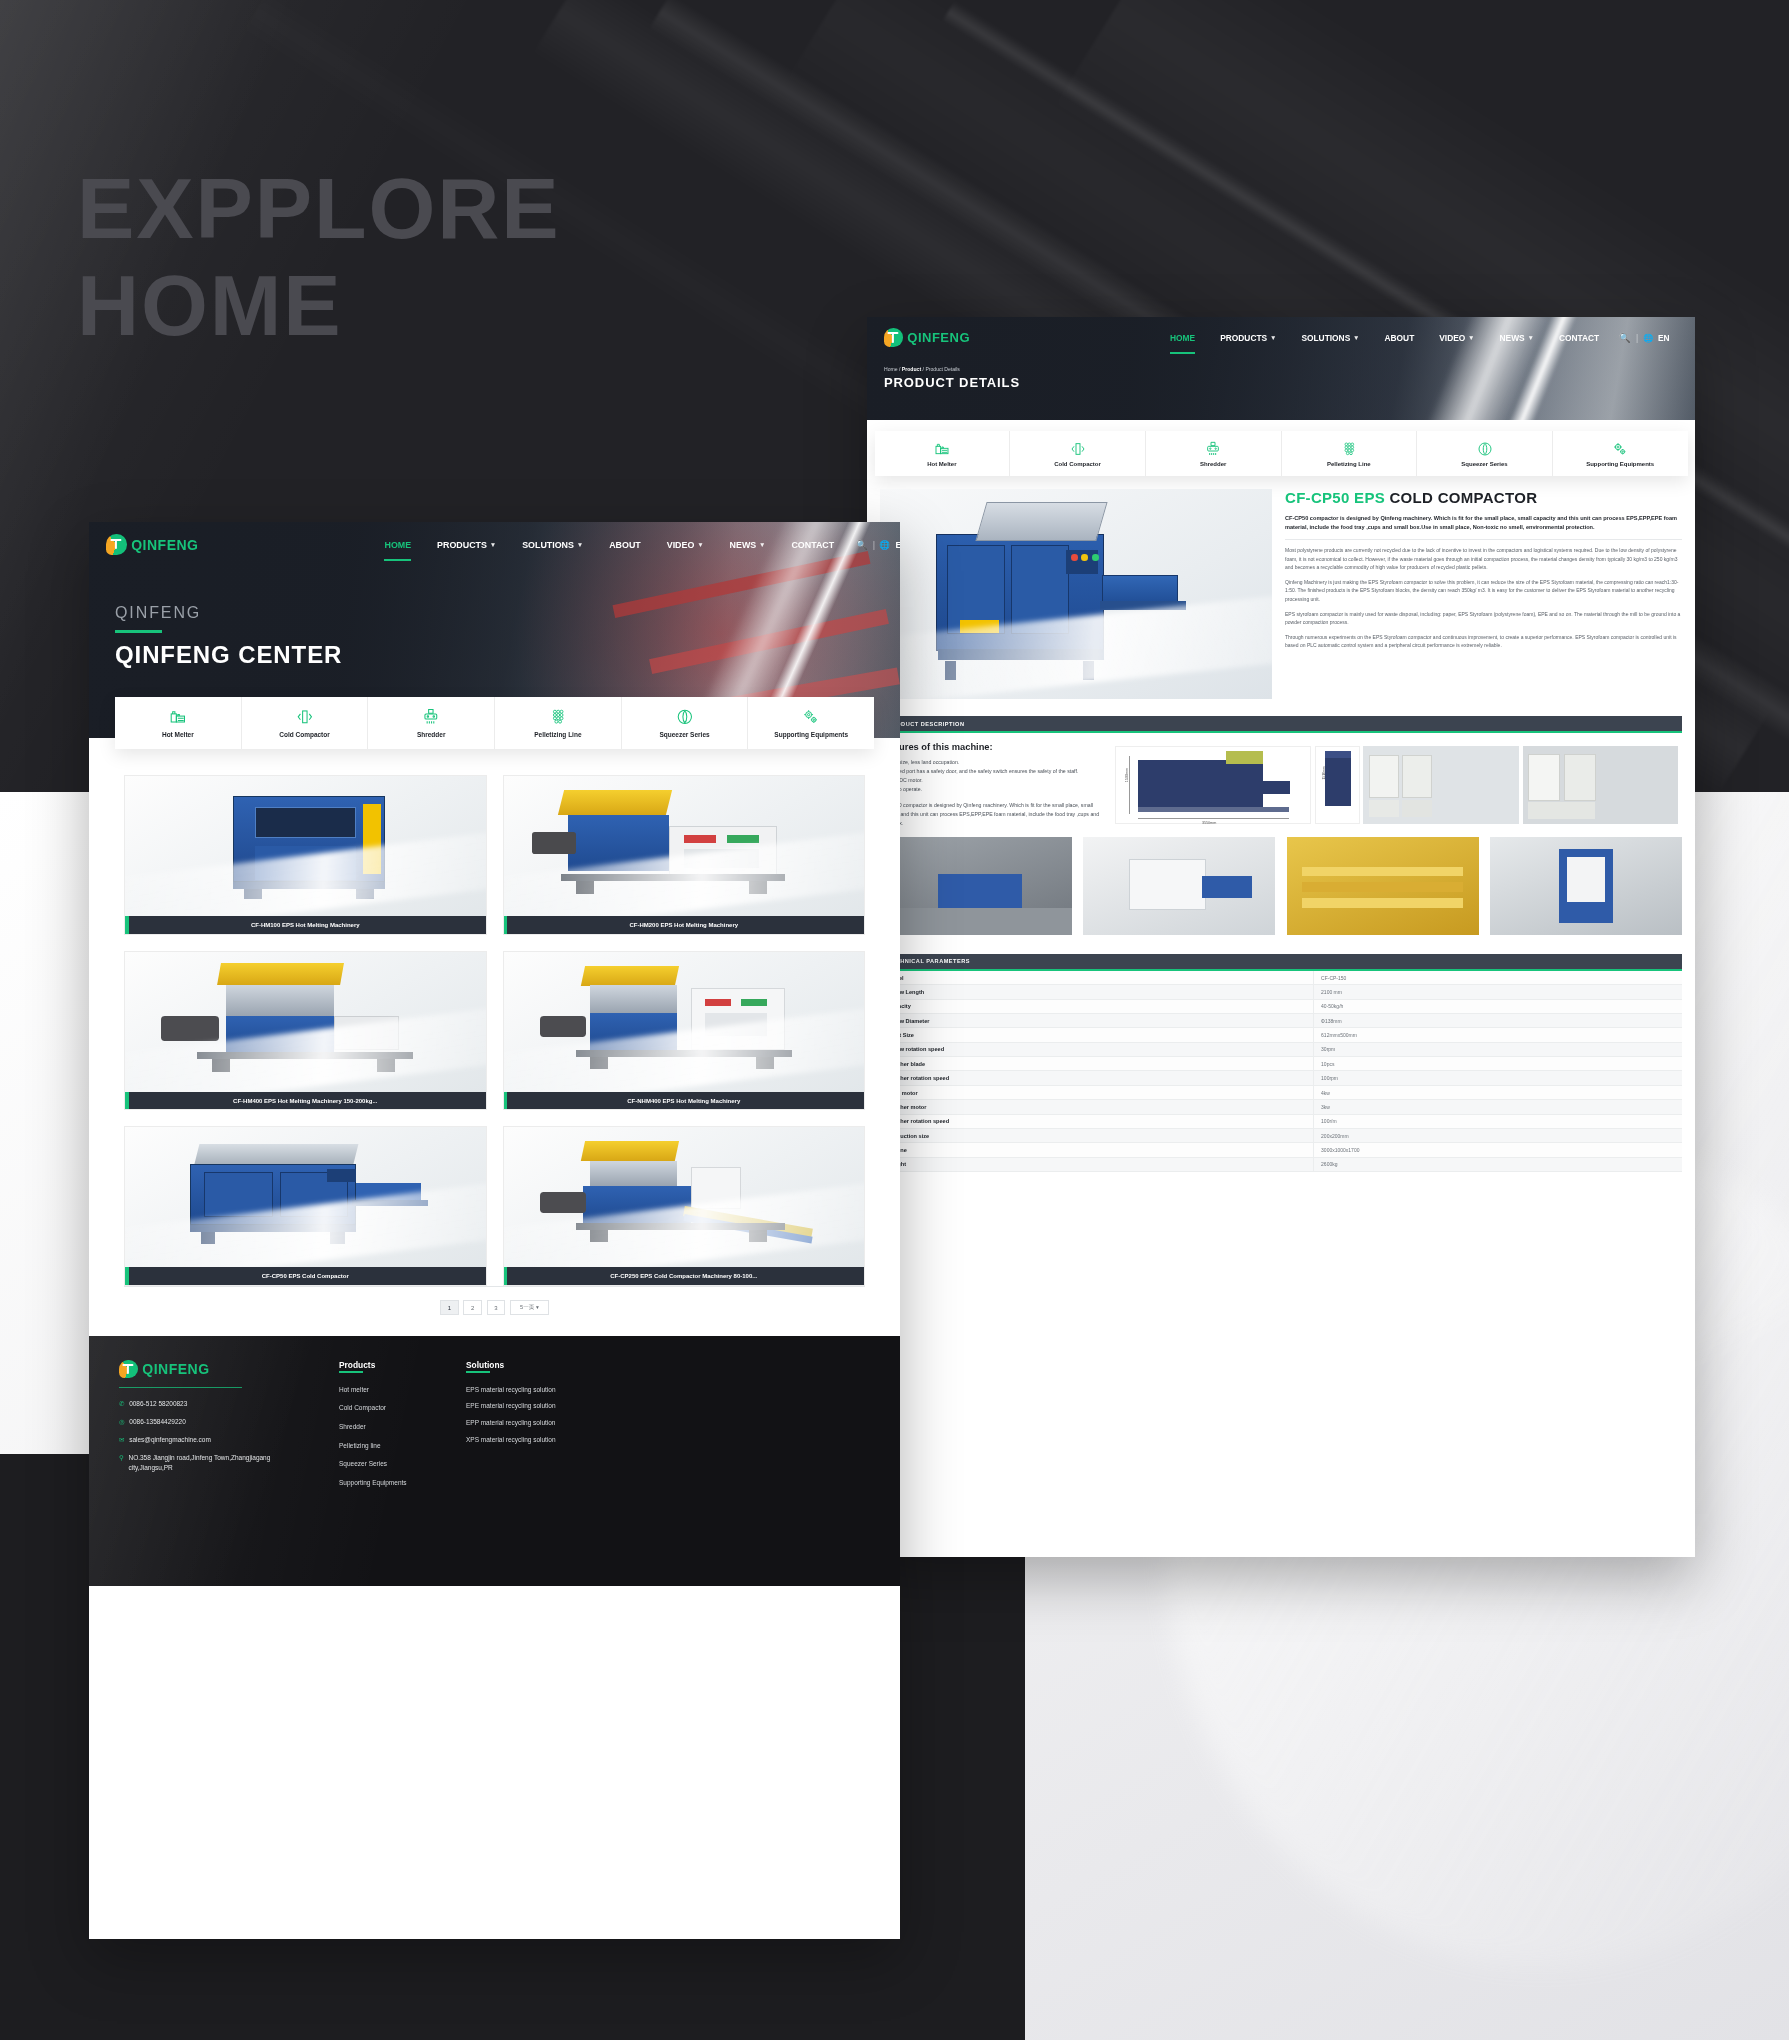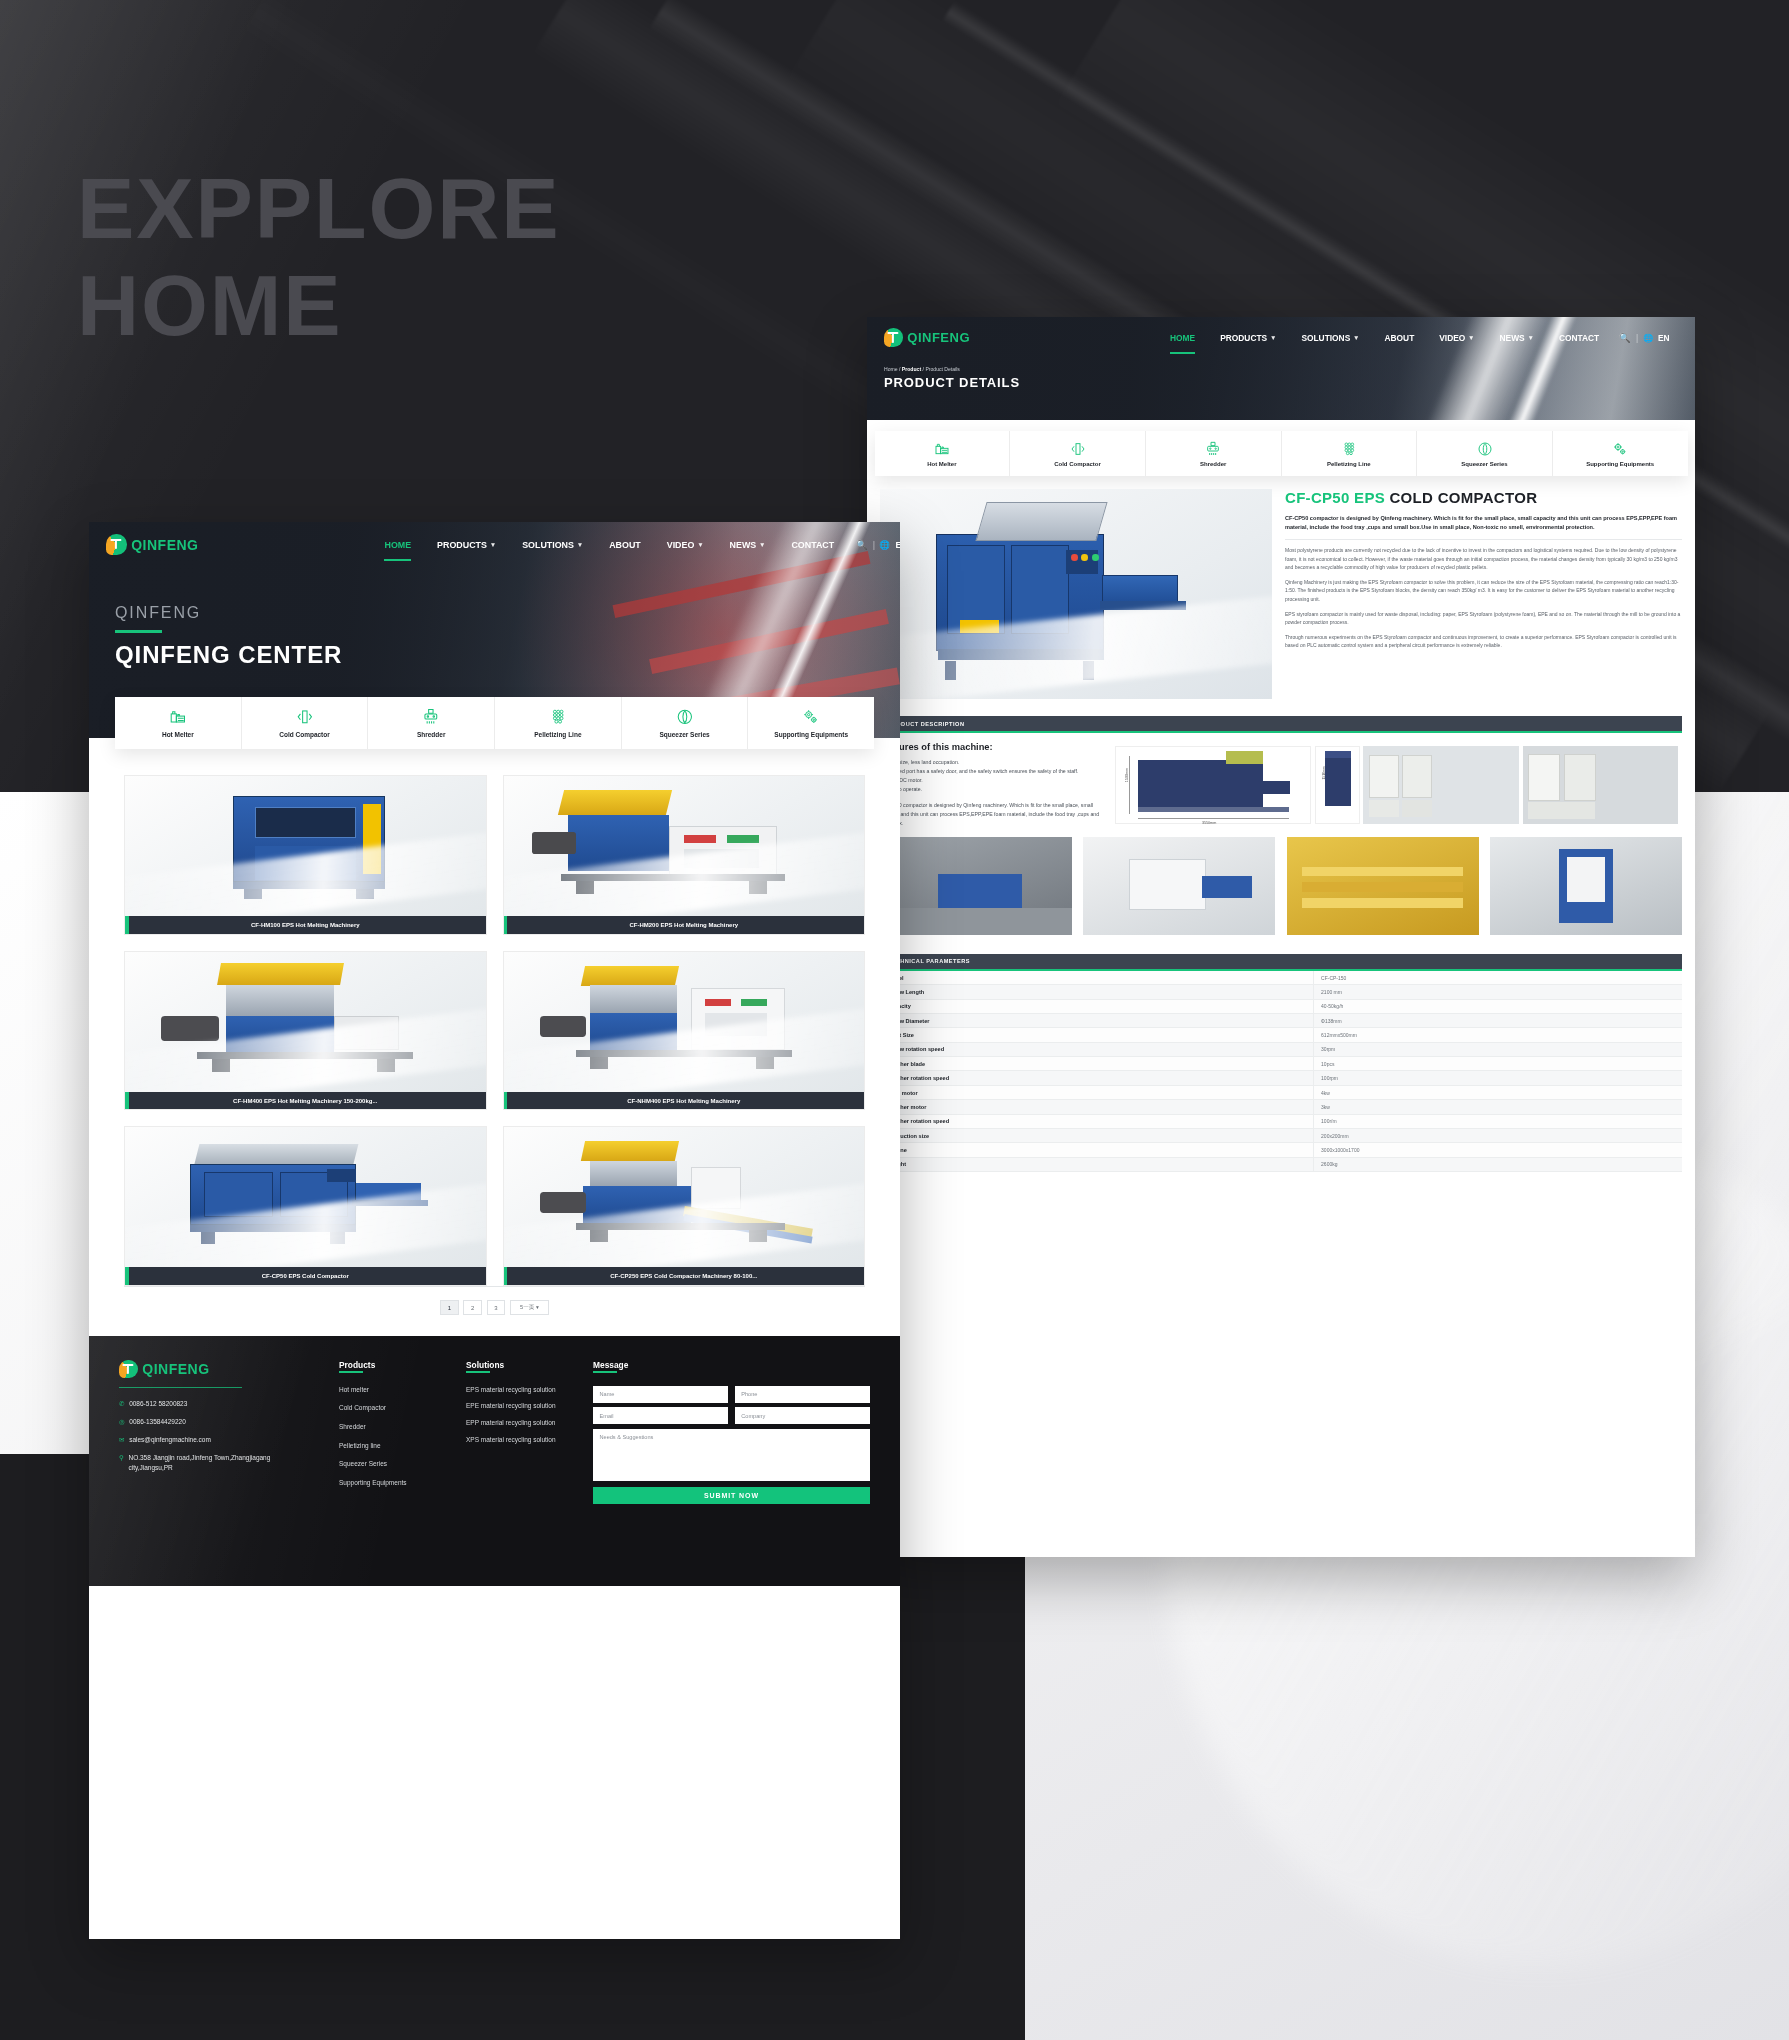--- a/index.html
+++ b/index.html
@@ -780,28 +780,15 @@
     <div style="flex:0 0 103px; position:relative; z-index:2;">
       <div class="ftcol-title" style="font-size:8.4px;">Solutions</div>
       <div id="footer-solutions" style="margin-top:15px;">
           <div class="ftlink" style="font-size: 6.5px; line-height: 9.3px; margin-bottom: 7.5px; white-space: normal;">EPS material recycling solution</div>
           <div class="ftlink" style="font-size: 6.5px; line-height: 9.3px; margin-bottom: 7.5px; white-space: normal;">EPE material recycling solution</div>
           <div class="ftlink" style="font-size: 6.5px; line-height: 9.3px; margin-bottom: 7.5px; white-space: normal;">EPP material recycling solution</div>
           <div class="ftlink" style="font-size: 6.5px; line-height: 9.3px; margin-bottom: 7.5px; white-space: normal;">XPS material recycling solution</div>
         </div>
     </div>
 
-    <div style="flex:1; position:relative; z-index:2;">
-      <div class="ftcol-title" style="font-size:8.4px;">Message</div>
-      <div style="margin-top:16px; display:flex; gap:6.5px;">
-        <div class="field" style="flex:1; height:17px; padding:0 6.5px; font-size:5.6px;">Name</div>
-        <div class="field" style="flex:1; height:17px; padding:0 6.5px; font-size:5.6px;">Phone</div>
-      </div>
-      <div style="margin-top:4.7px; display:flex; gap:6.5px;">
-        <div class="field" style="flex:1; height:17px; padding:0 6.5px; font-size:5.6px;">Email</div>
-        <div class="field" style="flex:1; height:17px; padding:0 6.5px; font-size:5.6px;">Company</div>
-      </div>
-      <div class="field" style="margin-top:4.7px; height:52px; padding:4.7px 6.5px; font-size:5.6px; align-items:flex-start;">Needs &amp; Suggestions</div>
-      <div class="submit" style="margin-top:5.6px; height:17.7px; font-size:7px;">SUBMIT NOW</div>
-    </div>
   </div>
 </div>
 
 
 </body></html>

